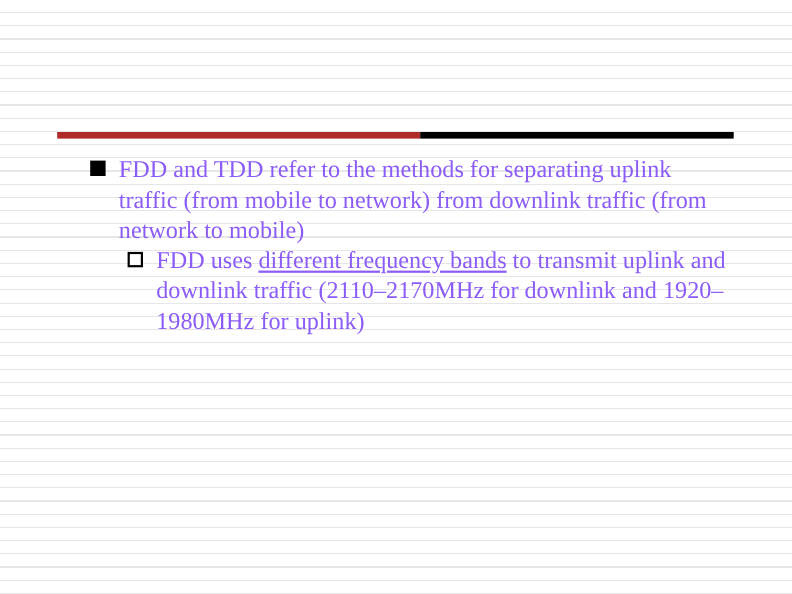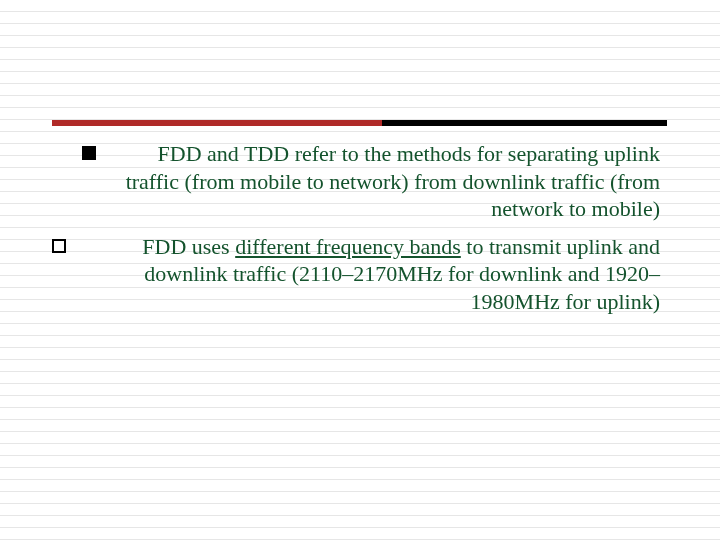--- a/index.html
+++ b/index.html
@@ -55,29 +55,28 @@
     width: 14px;
     height: 14px;
     background: #000;
     margin-top: 6px;
     margin-right: 12px;
     flex-shrink: 0;
   }
   .bullet-text {
     font-size: 22px;
     line-height: 1.25;
-    color: #14532d;
-    text-align: right;
+    color: #8b5cf6;
   }
   .sub-item {
     display: flex;
     align-items: flex-start;
-    padding-left: 52px;
+    padding-left: 116px;
     padding-right: 60px;
-    margin-top: 10px;
+    margin-top: 0;
   }
   .sub-item .square-outline {
     display: inline-block;
     width: 14px;
     height: 14px;
     border: 2px solid #000;
     margin-top: 6px;
     margin-right: 12px;
     flex-shrink: 0;
     background: #fff;

